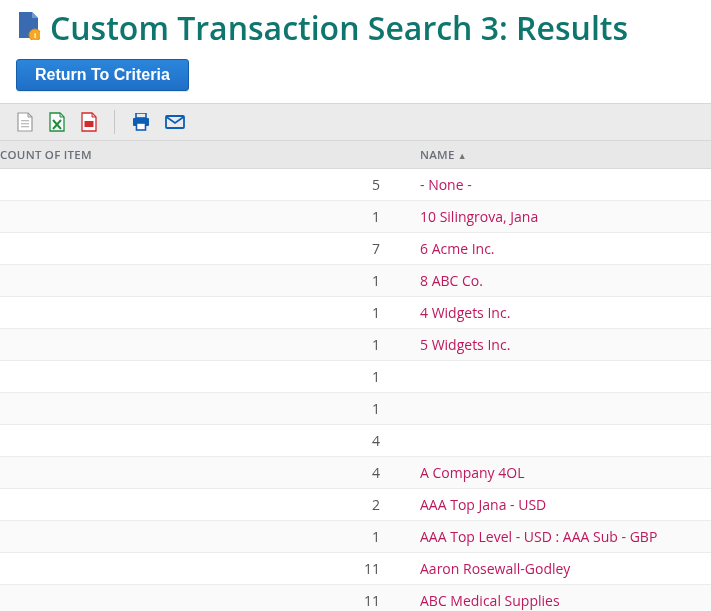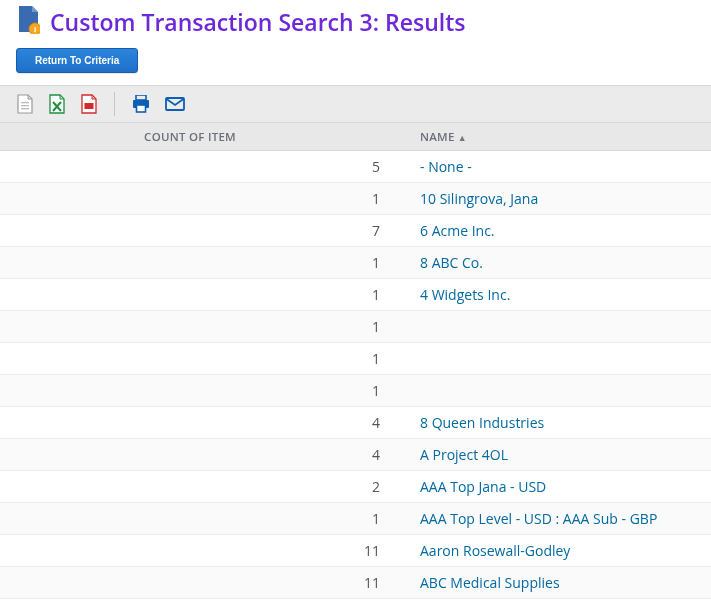--- a/index.html
+++ b/index.html
@@ -14,34 +14,34 @@
     display: flex;
     align-items: center;
     padding: 6px 16px 2px 16px;
   }
   .header .title-icon {
     margin-right: 10px;
     position: relative;
   }
   .header h1 {
     font-weight: 600;
-    font-size: 23px;
-    color: #6d28d9;
+    font-size: 32px;
+    color: #0f766e;
   }
   .button-row {
     padding: 8px 16px 12px 16px;
   }
   .btn-primary {
     background: #1976d2;
     background: linear-gradient(#2b86db, #1f6fc7);
     color: #fff;
     border: 1px solid #155da8;
     border-radius: 3px;
     padding: 6px 18px;
-    font-size: 10px;
+    font-size: 16px;
     font-weight: 600;
     cursor: pointer;
     box-shadow: 0 1px 1px rgba(0,0,0,0.1);
   }
   .toolbar {
     background: #ebebeb;
     border-top: 1px solid #d7d7d7;
     border-bottom: 1px solid #d7d7d7;
     display: flex;
     align-items: center;
@@ -65,21 +65,21 @@
     background: #e8e8e8;
     border-bottom: 1px solid #d9d9d9;
     font-size: 11.5px;
     color: #6a6f79;
     font-weight: 600;
     text-transform: uppercase;
     letter-spacing: .25px;
   }
   .col-count-head {
     width: 390px;
-    text-align: center;
+    text-align: left;
     padding: 6px 10px 6px 0;
   }
   .col-name-head {
     flex: 1;
     padding: 6px 12px 6px 30px;
   }
   .row {
     display: flex;
     border-bottom: 1px solid #ececec;
     font-size: 14px;
@@ -91,21 +91,21 @@
     width: 390px;
     text-align: right;
     padding-right: 10px;
     color: #555;
   }
   .col-name {
     flex: 1;
     padding-left: 30px;
   }
   .col-name a {
-    color: #0369a1;
+    color: #be185d;
     text-decoration: none;
     cursor: pointer;
   }
   .sort-arrow { font-size: 9px; margin-left: 3px; color: #777; }
 </style>
 </head>
 <body>
 
 <div class="header">
   <span class="title-icon">
@@ -188,34 +188,34 @@
       <div class="row">
         <div class="col-count">1</div>
         <div class="col-name"><a>8 ABC Co.</a></div>
       </div>
       <div class="row">
         <div class="col-count">1</div>
         <div class="col-name"><a>4 Widgets Inc.</a></div>
       </div>
       <div class="row">
         <div class="col-count">1</div>
+        <div class="col-name"><a>5 Widgets Inc.</a></div>
       </div>
       <div class="row">
         <div class="col-count">1</div>
       </div>
       <div class="row">
         <div class="col-count">1</div>
       </div>
       <div class="row">
         <div class="col-count">4</div>
-        <div class="col-name"><a>8 Queen Industries</a></div>
       </div>
       <div class="row">
         <div class="col-count">4</div>
-        <div class="col-name"><a>A Project 4OL</a></div>
+        <div class="col-name"><a>A Company 4OL</a></div>
       </div>
       <div class="row">
         <div class="col-count">2</div>
         <div class="col-name"><a>AAA Top Jana - USD</a></div>
       </div>
       <div class="row">
         <div class="col-count">1</div>
         <div class="col-name"><a>AAA Top Level - USD : AAA Sub - GBP</a></div>
       </div>
       <div class="row">

